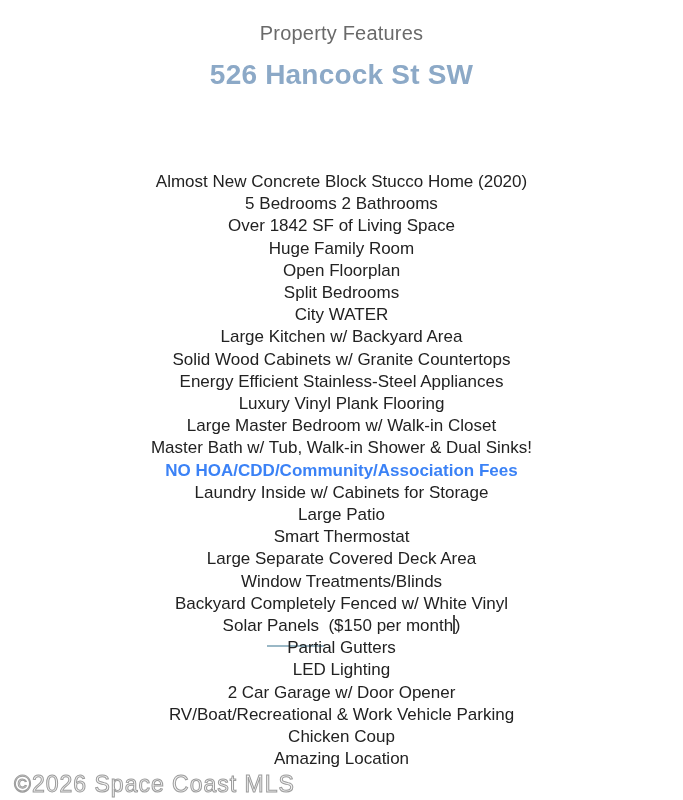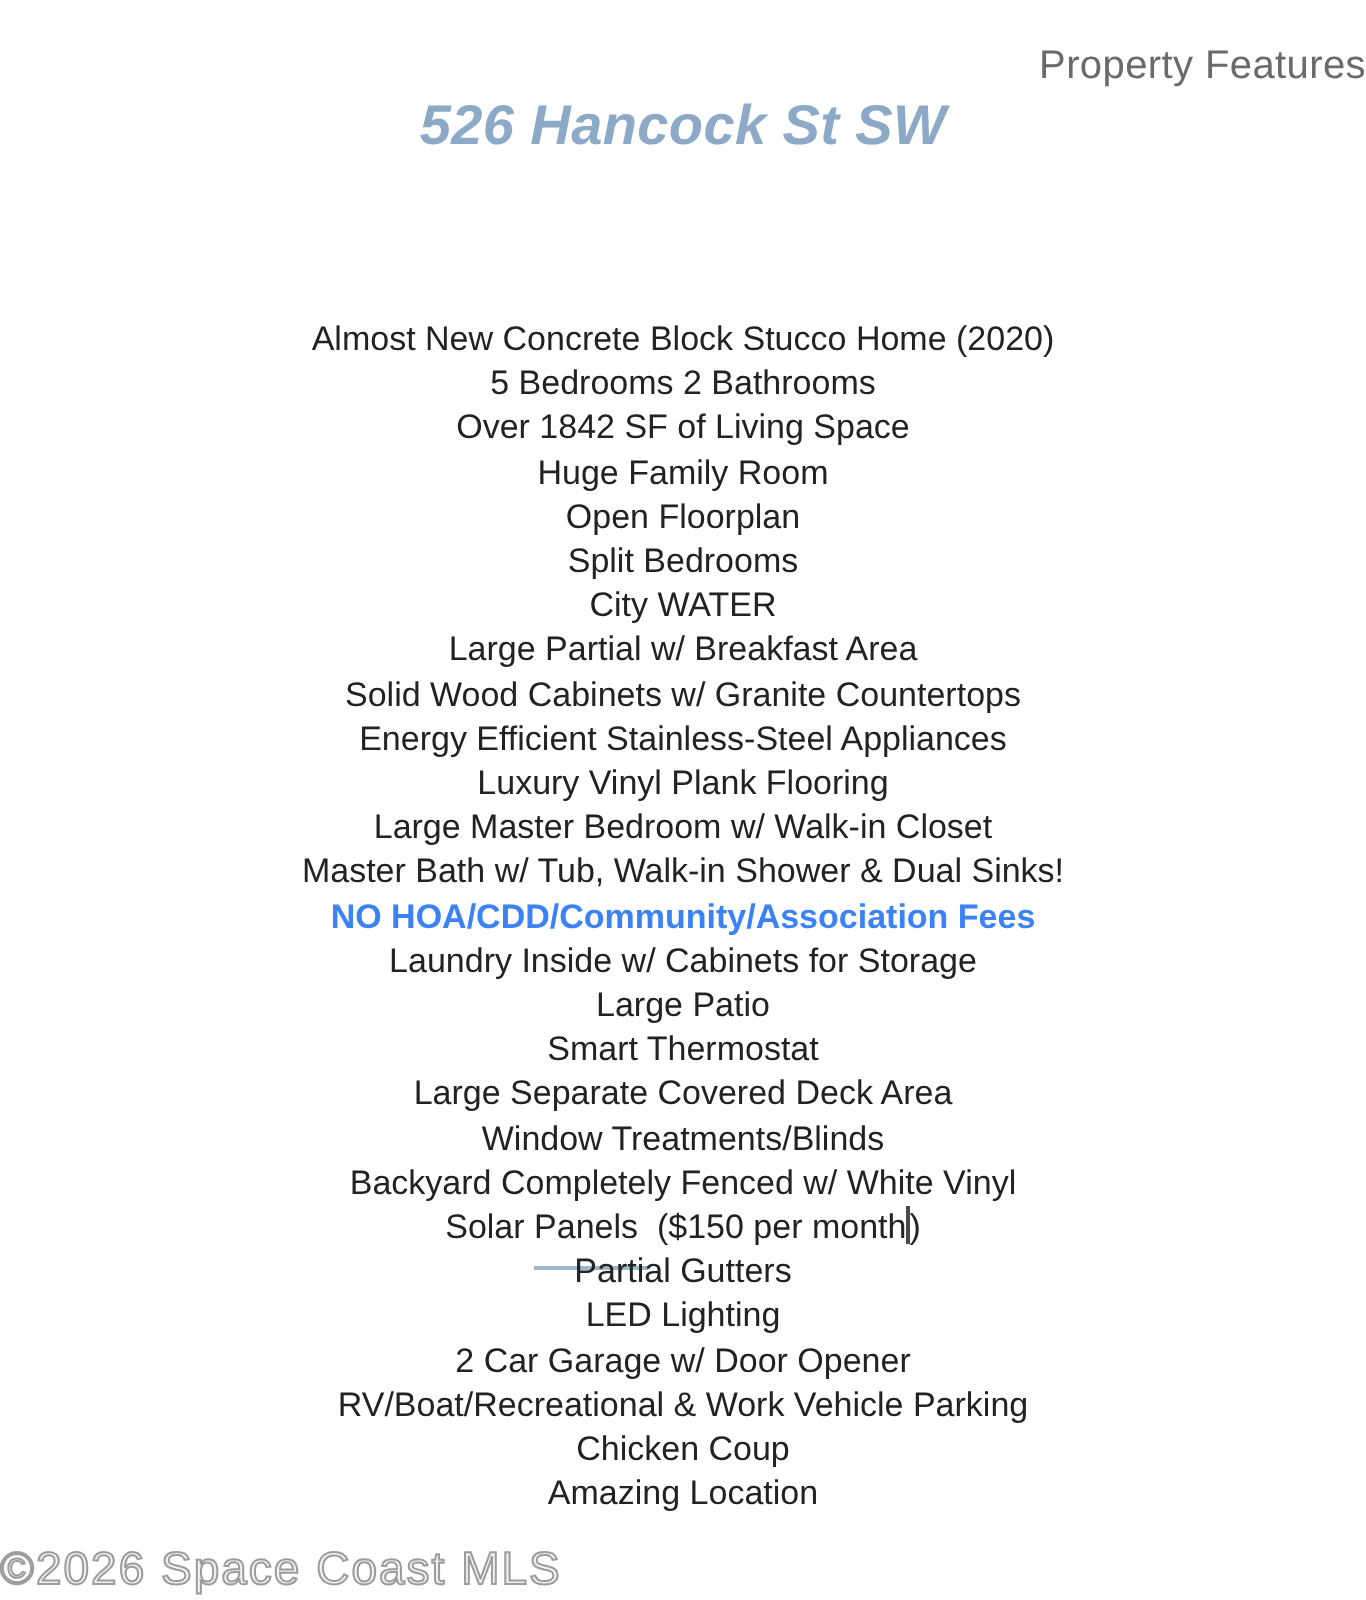--- a/index.html
+++ b/index.html
@@ -11,35 +11,34 @@
     position: relative;
     overflow: hidden;
   }
   .doc {
     width: 683px;
     height: 800px;
     position: relative;
   }
   .title {
     margin-top: 21px;
-    text-align: right;
+    text-align: center;
     font-size: 20px;
     line-height: 24px;
     color: var(--title-gray, #6a6a6a);
     letter-spacing: 0.2px;
   }
   .address {
-    margin-top: 2px;
+    margin-top: 14px;
     text-align: center;
     font-size: 28px;
     line-height: 32px;
     font-weight: bold;
     color: var(--address-blue, #8ca9c7);
     letter-spacing: 0.2px;
-    font-style: italic;
   }
   .features {
     margin-top: 80px;
     text-align: center;
     font-size: 17px;
     line-height: 22.2px;
     color: var(--body-text, #222222);
   }
   .feature-line {
     white-space: pre-wrap;
@@ -55,21 +54,21 @@
   .cursor {
     display: inline-block;
     width: 1.5px;
     height: 19px;
     background: #4a4a4a;
     vertical-align: -3px;
     margin-right: 0px;
   }
   .watermark {
     position: absolute;
-    left: 0;
+    left: 14px;
     top: 750px;
     font-size: 23px;
     line-height: 26px;
     letter-spacing: 1px;
     color: var(--watermark-gray, #b3b3b3);
     -webkit-text-fill-color: #f2f2f2;
     -webkit-text-stroke: 1px #9c9c9c;
   }
 </style>
 </head>
@@ -79,21 +78,21 @@
   <div class="title">Property Features</div>
   <div class="address">526 Hancock St SW</div>
   <div class="features" id="feature-list">
       <div class="feature-line">Almost New Concrete Block Stucco Home (2020)</div>
       <div class="feature-line">5 Bedrooms 2 Bathrooms</div>
       <div class="feature-line">Over 1842 SF of Living Space</div>
       <div class="feature-line">Huge Family Room</div>
       <div class="feature-line">Open Floorplan</div>
       <div class="feature-line">Split Bedrooms</div>
       <div class="feature-line">City WATER</div>
-      <div class="feature-line">Large Partial w/ Breakfast Area</div>
+      <div class="feature-line">Large Kitchen w/ Backyard Area</div>
       <div class="feature-line">Solid Wood Cabinets w/ Granite Countertops</div>
       <div class="feature-line">Energy Efficient Stainless-Steel Appliances</div>
       <div class="feature-line">Luxury Vinyl Plank Flooring</div>
       <div class="feature-line">Large Master Bedroom w/ Walk-in Closet</div>
       <div class="feature-line">Master Bath w/ Tub, Walk-in Shower &amp; Dual Sinks!</div>
       <div class="feature-line bold">NO HOA/CDD/Community/Association Fees</div>
       <div class="feature-line">Laundry Inside w/ Cabinets for Storage</div>
       <div class="feature-line">Large Patio</div>
       <div class="feature-line">Smart Thermostat</div>
       <div class="feature-line">Large Separate Covered Deck Area</div>

